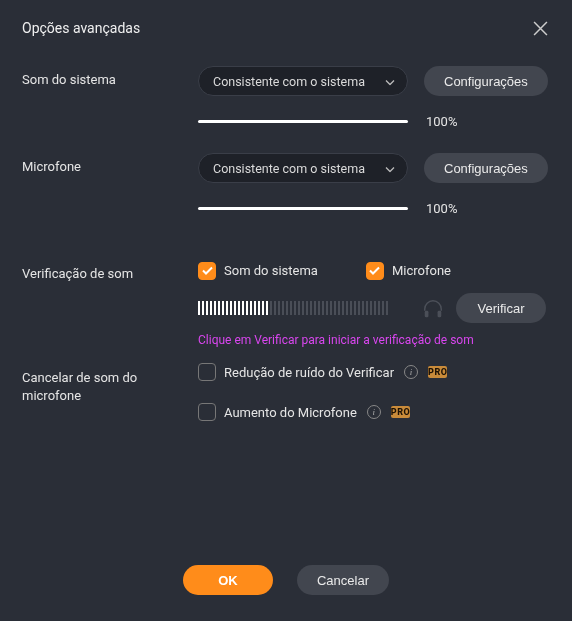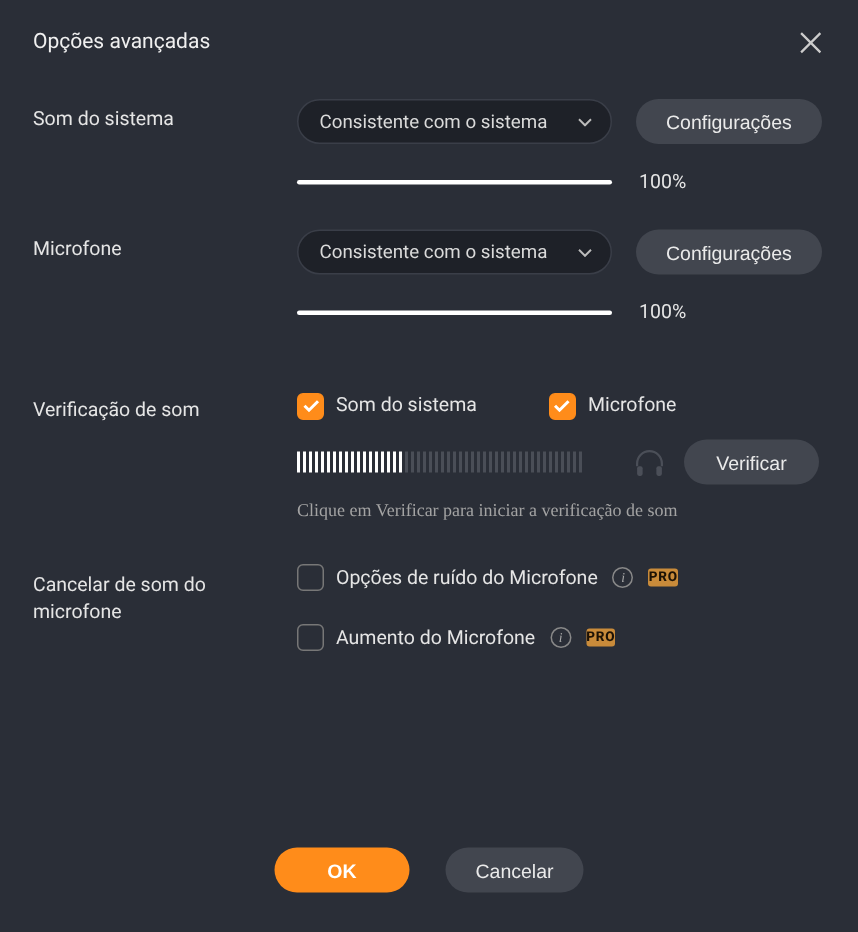--- a/index.html
+++ b/index.html
@@ -156,23 +156,22 @@
     height: 14px;
     background: #4A4E57;
   }
   .meter .bar.lit { background: #FFFFFF; }
   .headphone {
     width: 20px; height: 20px;
     opacity: 0.35;
   }
   .hint {
     font-size: 12px;
-    color: #a3a3a3;
-    margin-bottom: 28px;
-    font-family: Liberation Serif, serif;
+    color: #d946ef;
+    margin-bottom: 16px;
   }
 
   .quality-row {
     display: flex;
     align-items: center;
     gap: 10px;
     margin-bottom: 22px;
   }
   .info-icon {
     width: 14px; height: 14px;
@@ -341,21 +340,21 @@
       <button class="btn btn-dark small">Verificar</button>
     </div>
     <div class="indent hint">Clique em Verificar para iniciar a verificação de som</div>
 
     <div class="row" style="align-items:flex-start;margin-bottom:0">
       <div class="labelcol" style="line-height:1.35">Cancelar de som do microfone</div>
       <div style="flex:1">
         <div class="quality-row">
           <label class="checkbox">
             <span class="cb"></span>
-            <span>Opções de ruído do Microfone</span>
+            <span>Redução de ruído do Verificar</span>
           </label>
           <span class="info-icon">i</span>
           <span class="pro-badge">PRO</span>
         </div>
         <div class="quality-row">
           <label class="checkbox">
             <span class="cb"></span>
             <span>Aumento do Microfone</span>
           </label>
           <span class="info-icon">i</span>

